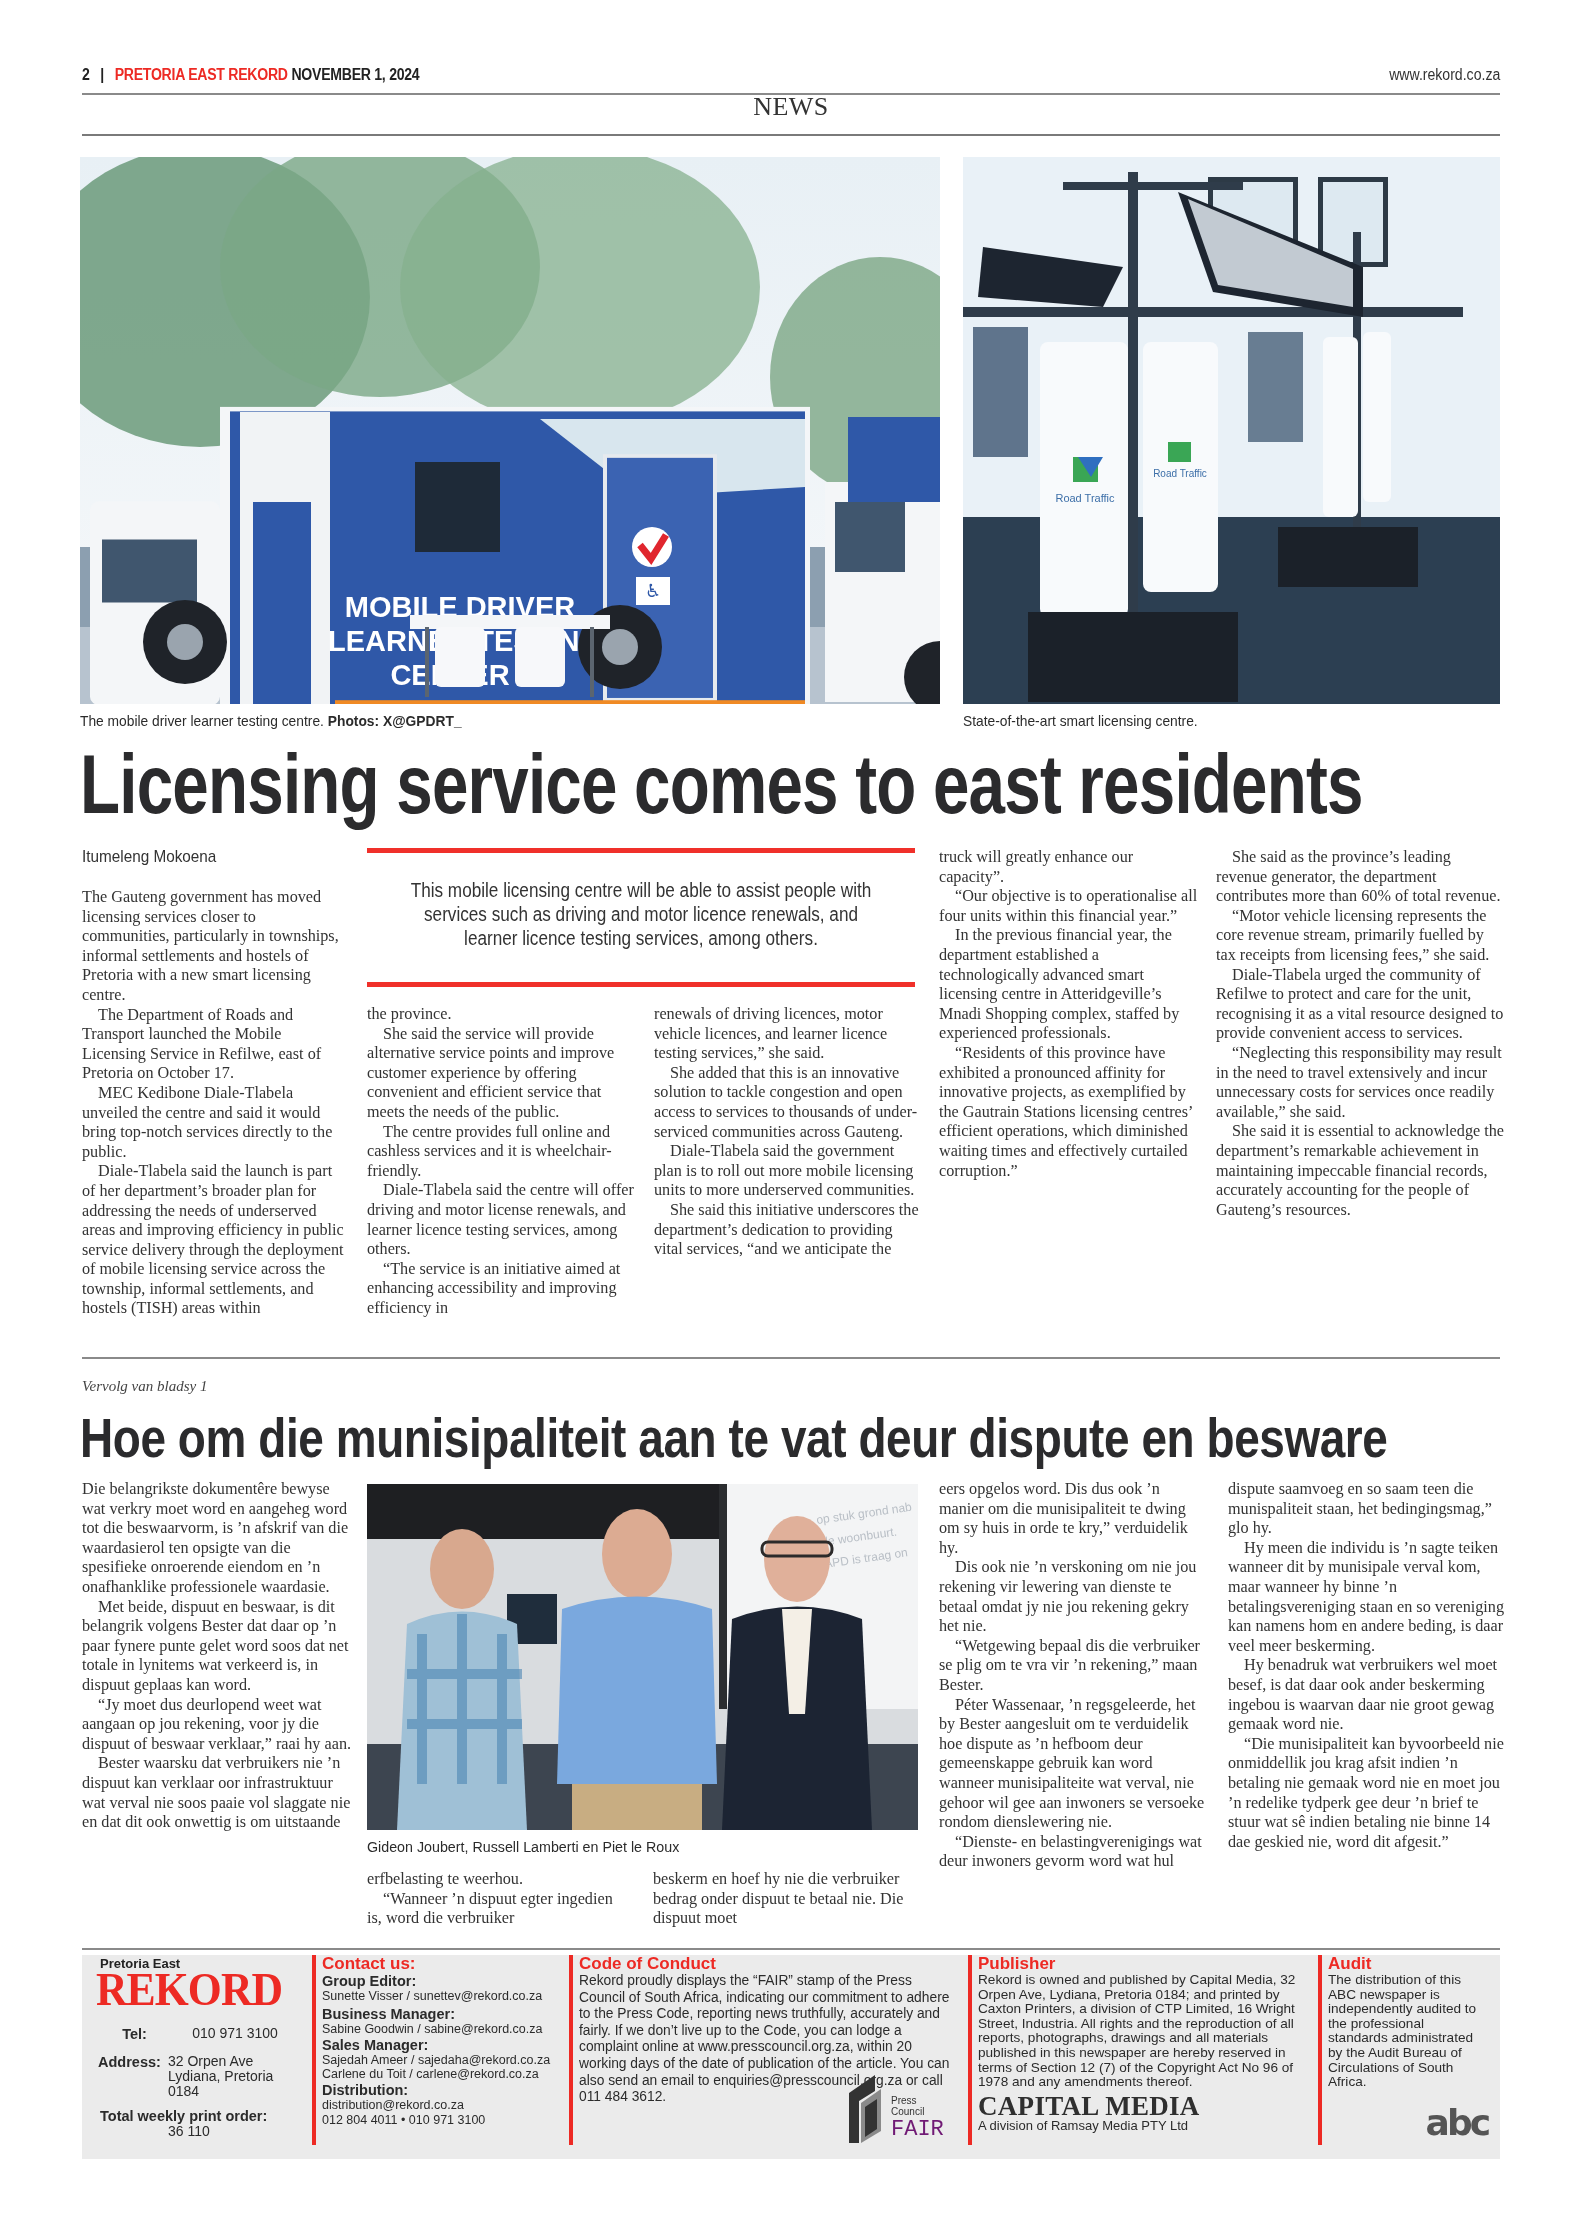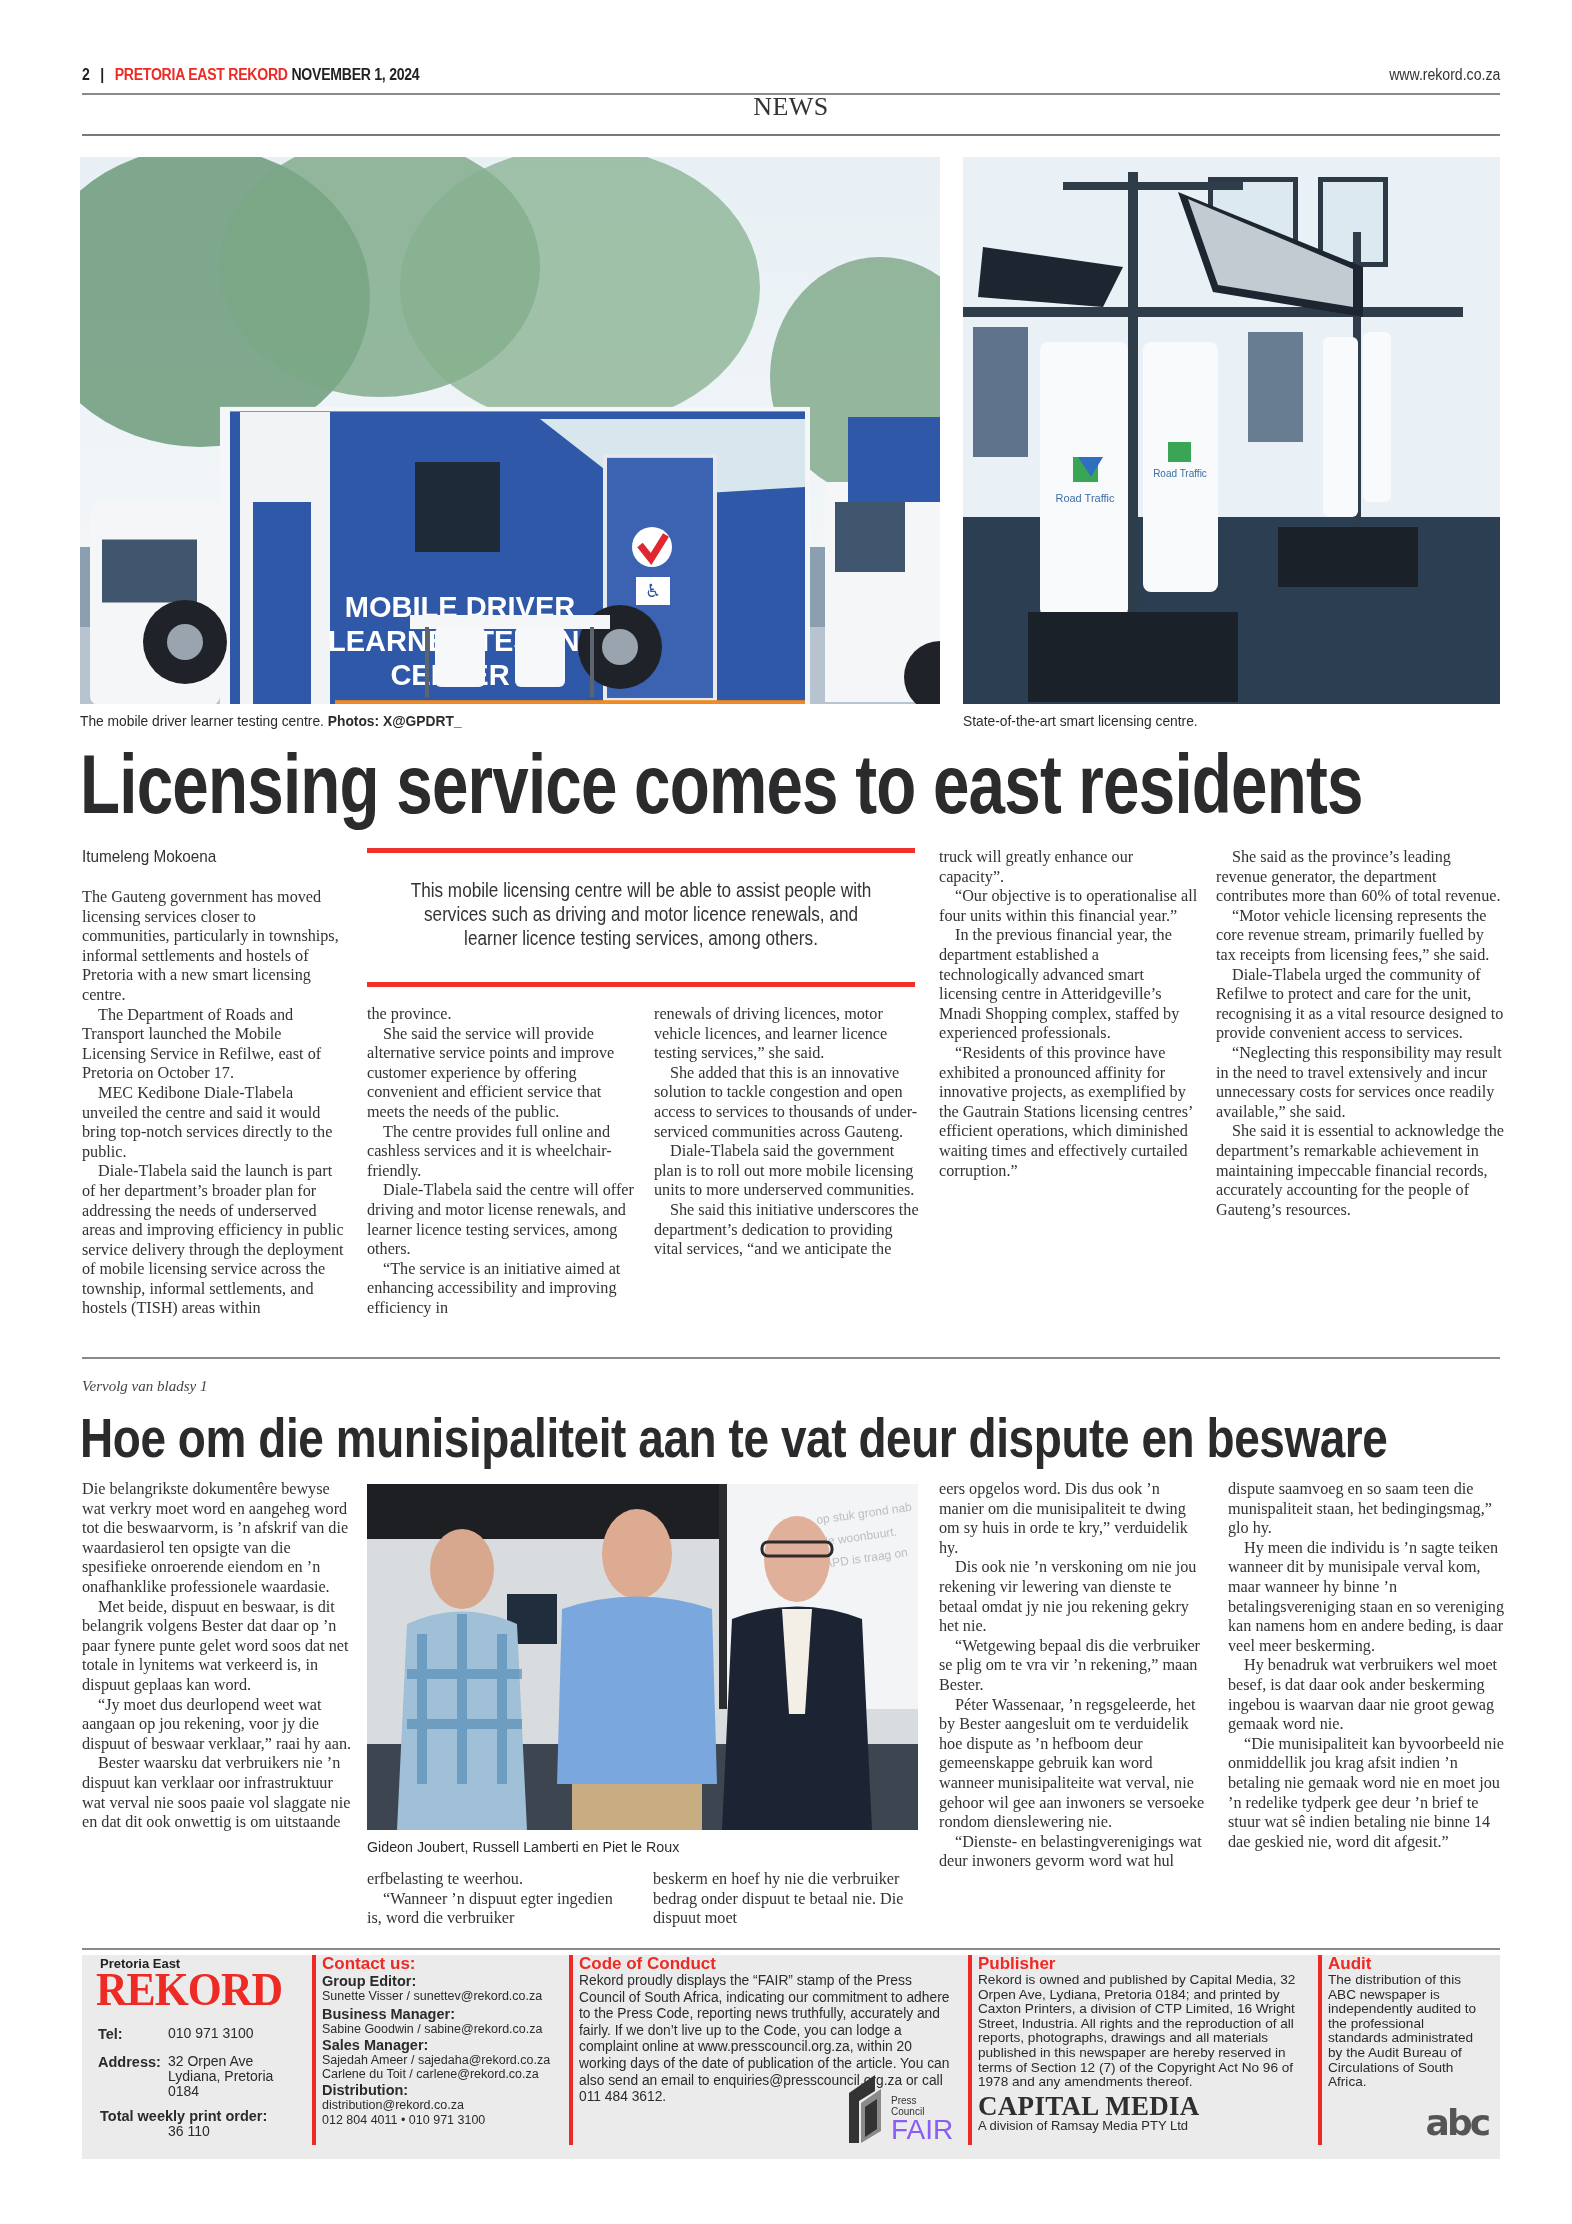--- a/index.html
+++ b/index.html
@@ -277,21 +277,21 @@
   <p>“Die munisipaliteit kan byvoorbeeld nie onmiddellik jou krag afsit indien ’n betaling nie gemaak word nie en moet jou ’n redelike tydperk gee deur ’n brief te stuur wat sê indien betaling nie binne 14 dae geskied nie, word dit afgesit.”</p>
 </div>
 
 <div class="abs rule-foot"></div>
 
 <div class="abs footer">
 
   <div class="col" style="left:10px; width:210px;">
     <div class="rekord-sub" style="margin-top:2px; margin-left:8px;">Pretoria East</div>
     <div class="rekord-logo" style="margin-left:4px;">REKORD</div>
-    <div style="display:flex; margin-top:16px; margin-left:6px;">
+    <div style="display:flex; margin-top:16px; margin-left:6px;justify-content:center;">
       <span class="lab" style="width:70px;">Tel:</span>
       <span class="t" style="font-size:14px;">010 971 3100</span>
     </div>
     <div style="display:flex; margin-top:12px; margin-left:6px;">
       <span class="lab" style="width:70px;">Address:</span>
       <span class="t" style="font-size:14px;">
         <span style="display:block">32 Orpen Ave</span>
         <span style="display:block">Lydiana, Pretoria</span>
         <span style="display:block">0184</span>
       </span>
@@ -321,21 +321,21 @@
     <div class="t" style="width:380px; font-size:13.8px; line-height:16.6px;">Rekord proudly displays the “FAIR” stamp of the Press Council of South Africa, indicating our commitment to adhere to the Press Code, reporting news truthfully, accurately and fairly. If we don’t live up to the Code, you can lodge a complaint online at www.presscouncil.org.za, within 20 working days of the date of publication of the article. You can also send an email to enquiries@presscouncil.org.za or call 011 484 3612.</div>
     <div style="position:absolute; left:270px; top:120px; display:flex; align-items:flex-end;">
       <svg width="38" height="68" viewBox="0 0 38 68">
         <polygon points="0,18 26,0 26,16 10,26 10,68 0,68" fill="#333"></polygon>
         <polygon points="12,28 32,14 32,56 12,68" fill="#8a8a8a"></polygon>
         <polygon points="16,32 28,24 28,54 16,62" fill="#333"></polygon>
       </svg>
       <div style="margin-left:4px;">
         <div class="t" style="font-size:10px; line-height:10px; color:#333;">Press</div>
         <div class="t" style="font-size:10px; line-height:11px; color:#333;">Council</div>
-        <div style="font-family:Liberation Sans, sans-serif; font-size:28px; line-height:26px; color:#8b5cf6;">FAIR</div>
+        <div style="font-family:Liberation Mono, monospace; font-size:22px; line-height:26px; color:#701a75;">FAIR</div>
       </div>
     </div>
   </div>
 
   <div class="redbar" style="left:886px;"></div>
   <div class="col" style="left:896px; width:335px;">
     <h4>Publisher</h4>
     <div class="t" style="width:330px; font-size:13.6px; line-height:14.6px;">Rekord is owned and published by Capital Media, 32 Orpen Ave, Lydiana, Pretoria 0184; and printed by Caxton Printers, a division of CTP Limited, 16 Wright Street, Industria. All rights and the reproduction of all reports, photographs, drawings and all materials published in this newspaper are hereby reserved in terms of Section 12 (7) of the Copyright Act No 96 of 1978 and any amendments thereof.</div>
     <div class="capital" style="margin-top:2px;">CAPITAL MEDIA</div>
     <div class="t" style="font-size:13px; line-height:12px;">A division of Ramsay Media PTY Ltd</div>

